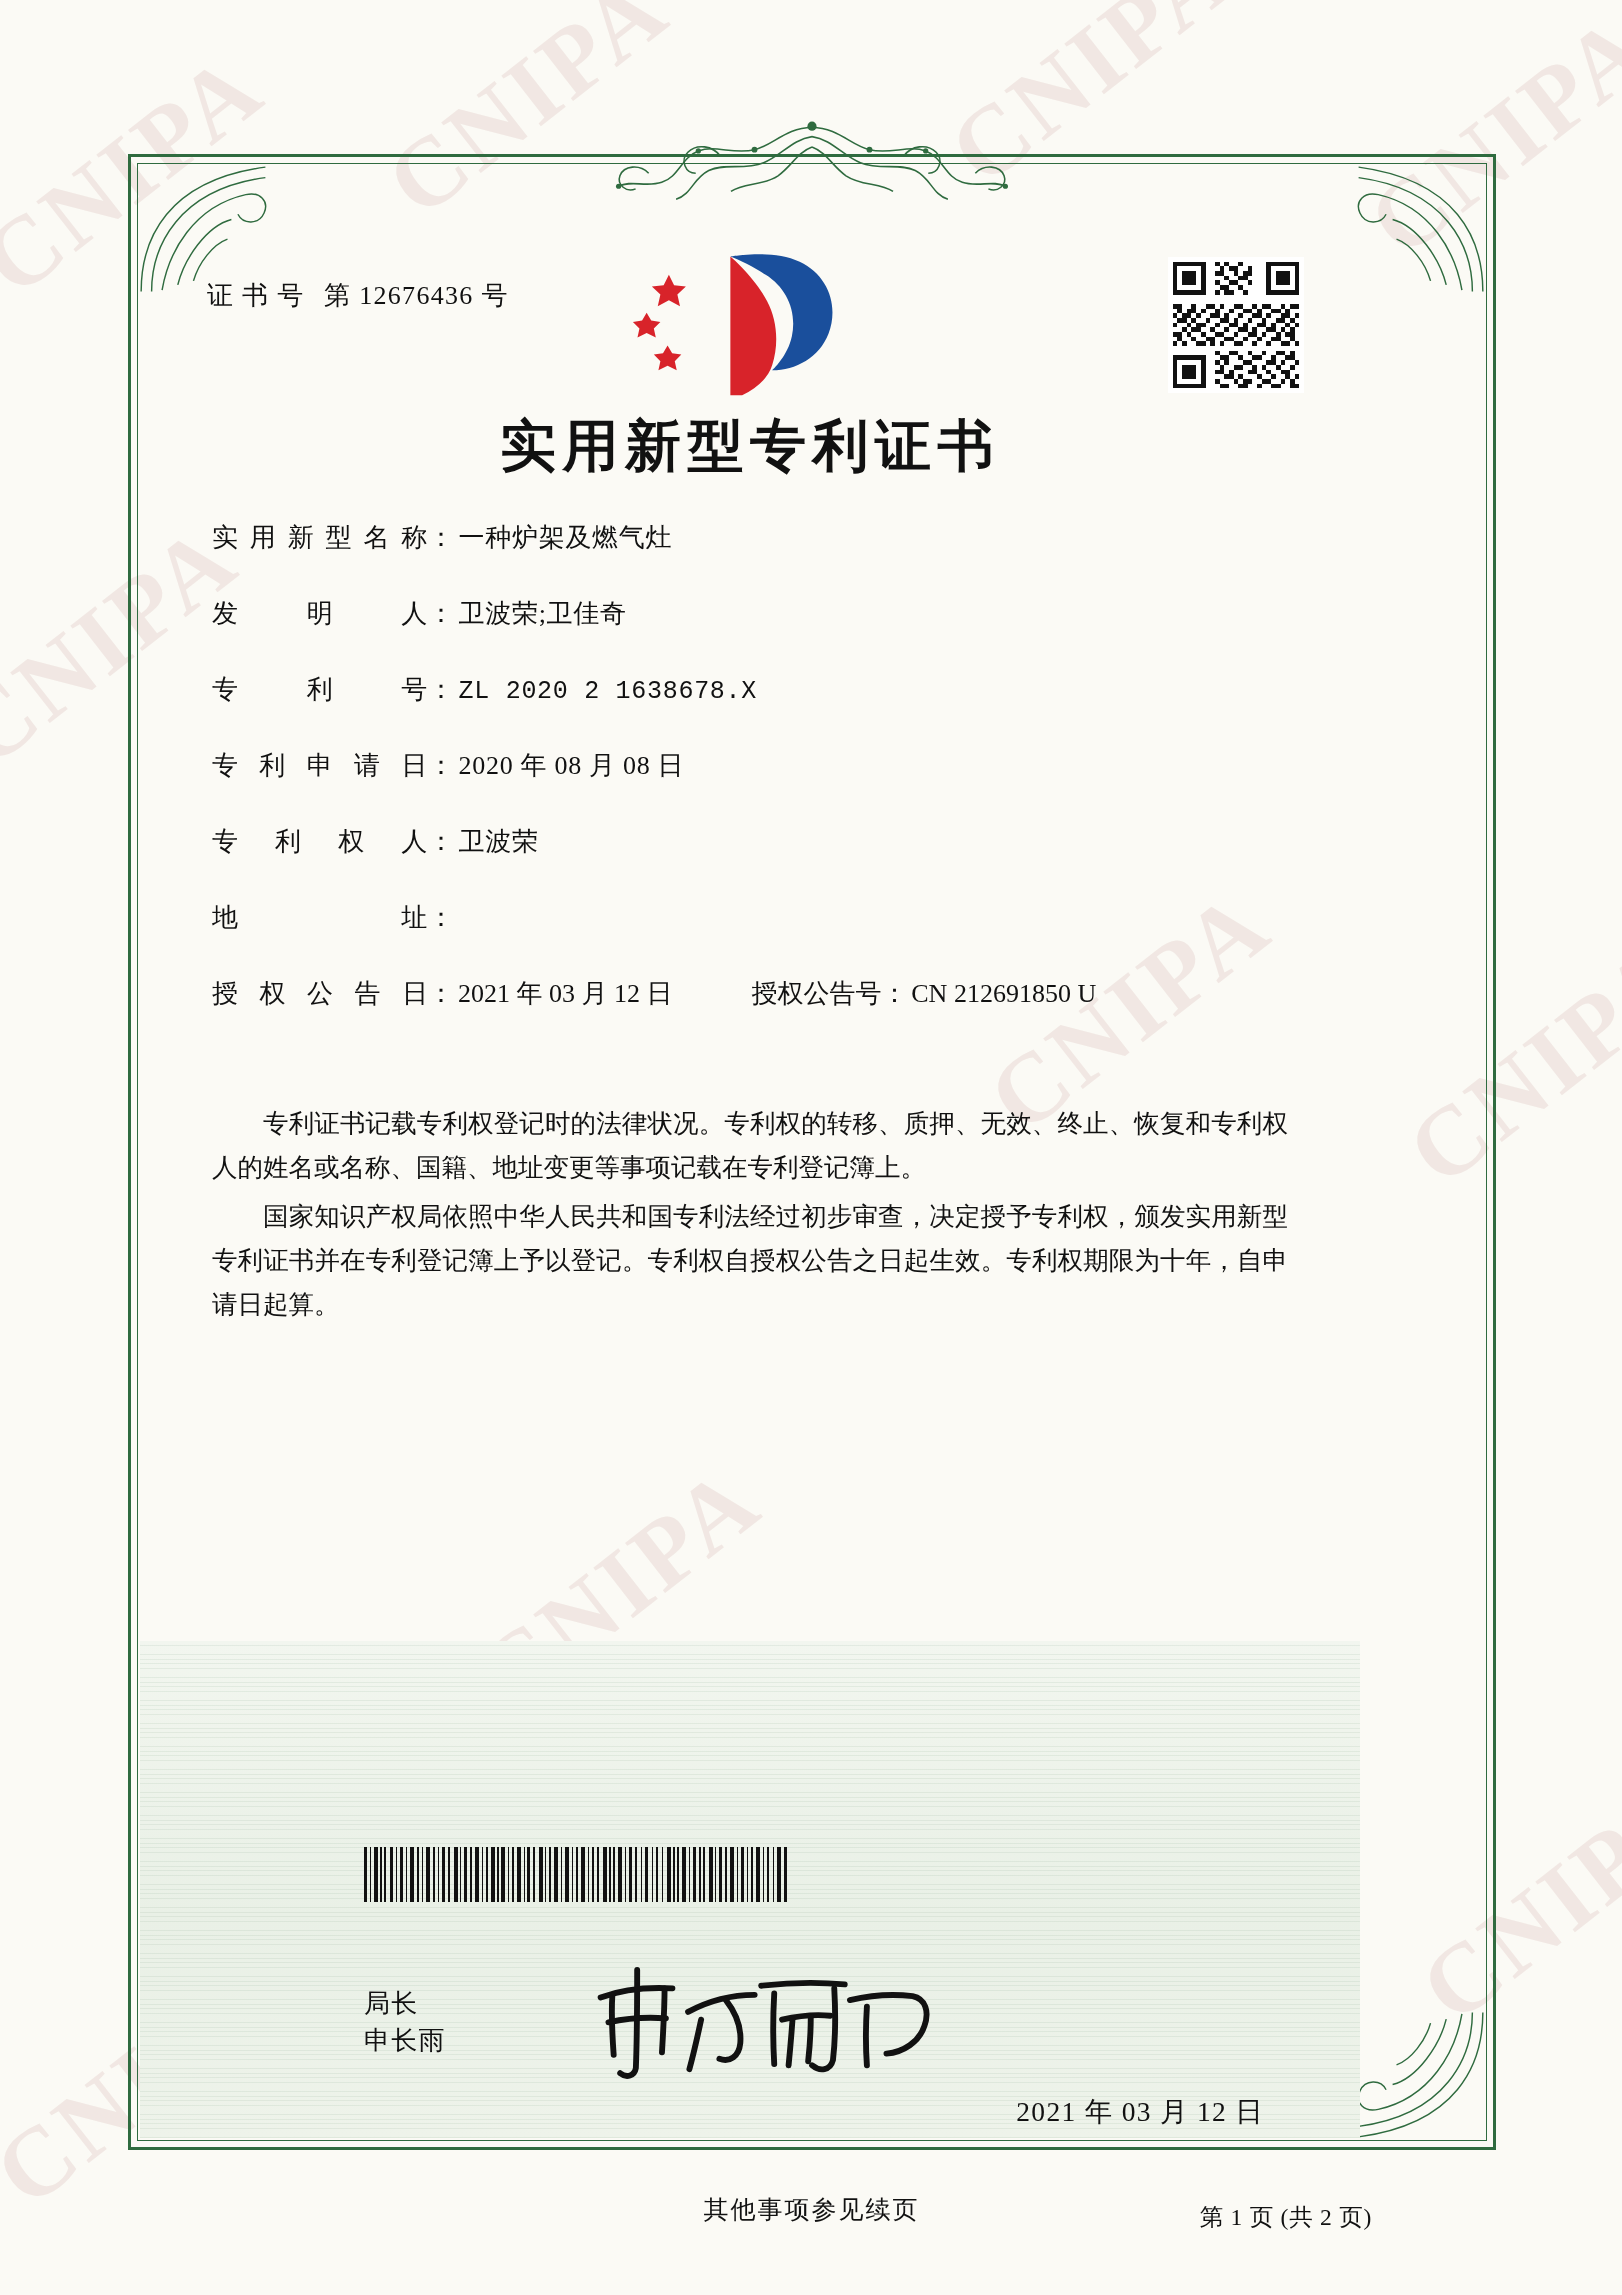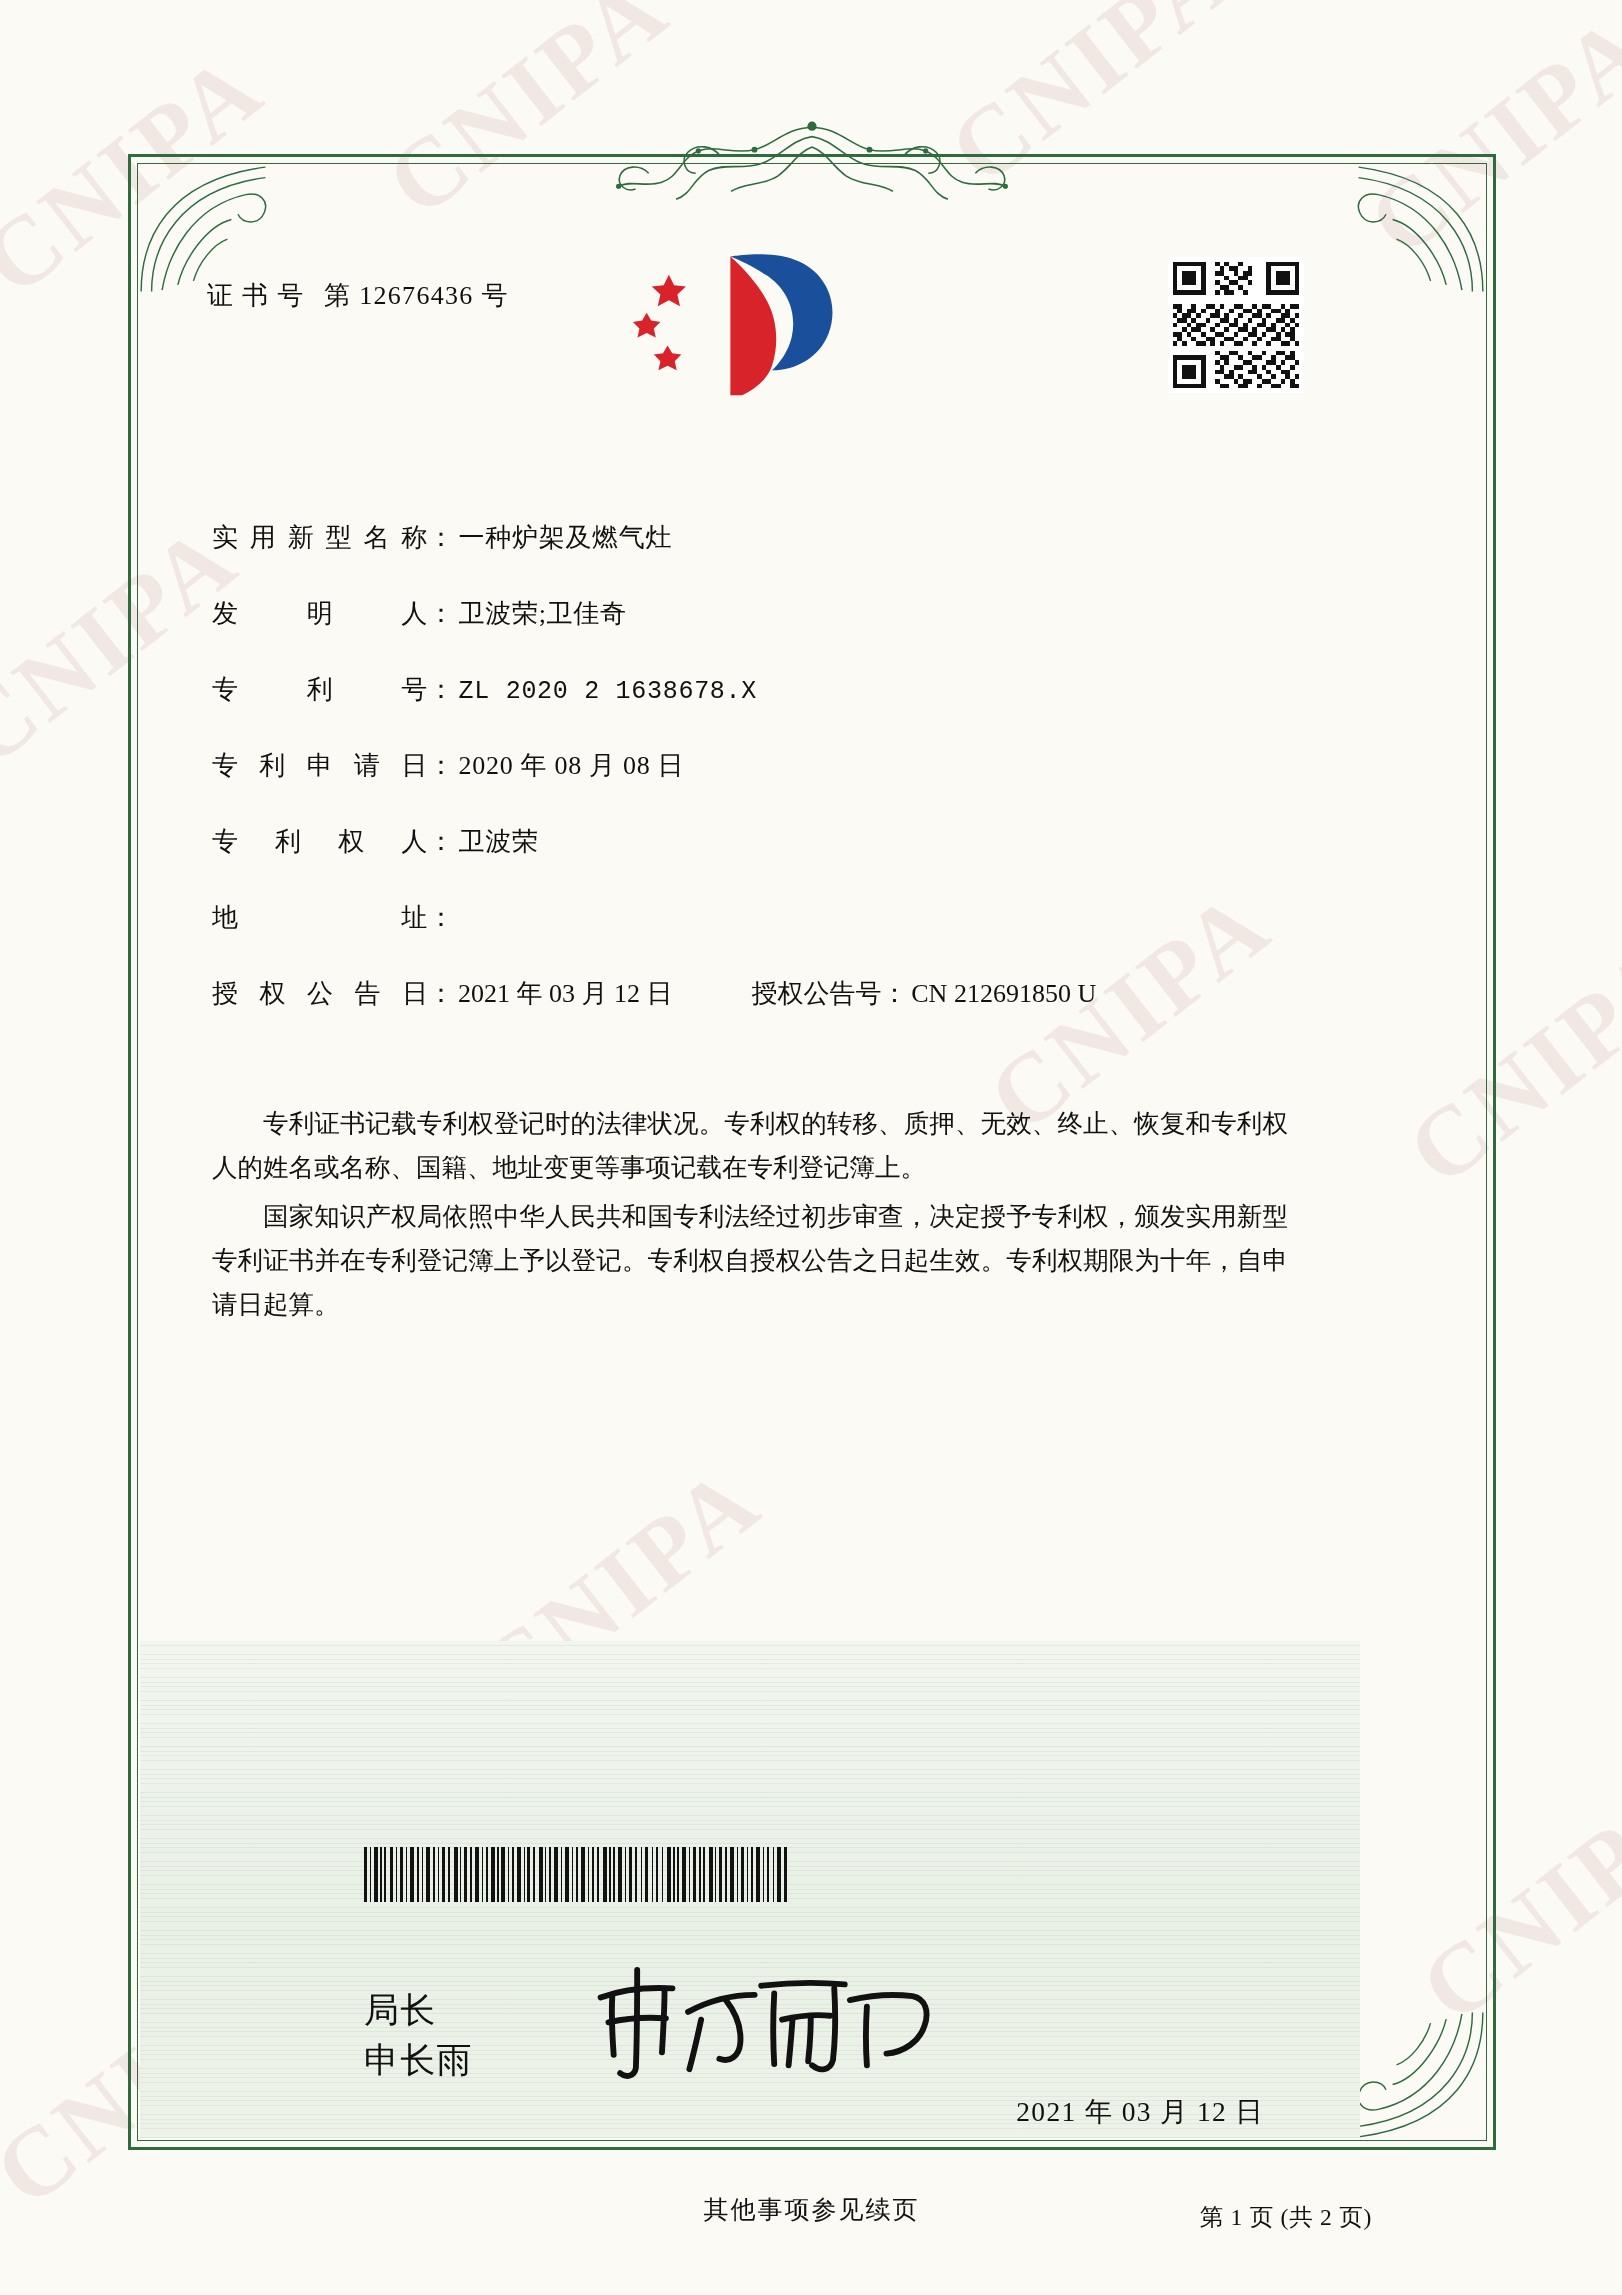--- a/index.html
+++ b/index.html
@@ -206,21 +206,21 @@
     left: 236px;
     top: 1693px;
     width: 425px;
     height: 55px;
   }
 
   #director-block {
     position: absolute;
     left: 236px;
     top: 1832px;
-    font-size: 35px;
+    font-size: 26px;
     line-height: 1.42;
     color: #111;
     letter-spacing: 1.3px;
   }
 
   #signature {
     position: absolute;
     left: 458px;
     top: 1803px;
     width: 366px;
@@ -526,20 +526,21 @@
     <svg id="emblem" viewBox="0 0 360 240">
       <g fill="#d8232a">
         <polygon points="56,44 64,60 82,62 69,74 73,92 56,83 39,92 43,74 30,62 48,60"></polygon>
         <polygon points="22,102 29,114 43,116 33,126 36,140 22,133 8,140 11,126 1,116 15,114"></polygon>
         <polygon points="54,152 61,164 75,166 65,176 68,190 54,183 40,190 43,176 33,166 47,164"></polygon>
       </g>
       <path d="M150 228 L150 16 C150 16 186 46 206 84 C222 114 224 150 214 182 C208 202 190 218 168 228 Z" fill="#d8232a"></path>
       <path d="M150 16 C150 16 214 4 256 24 C300 45 316 92 300 134 C286 170 250 190 214 190 C214 190 238 168 244 138 C252 100 236 64 204 44 C186 32 166 22 150 16 Z" fill="#1a4f9c"></path>
     </svg>
 
+    <div id="doc-title">实用新型专利证书</div>
 
     <div class="field-list">
 
       <div class="field-row">
         <span class="field-label">实用新型名称</span>
         <span class="field-colon">：</span>
         <span class="field-value">一种炉架及燃气灶</span>
       </div>
 
       <div class="field-row">

